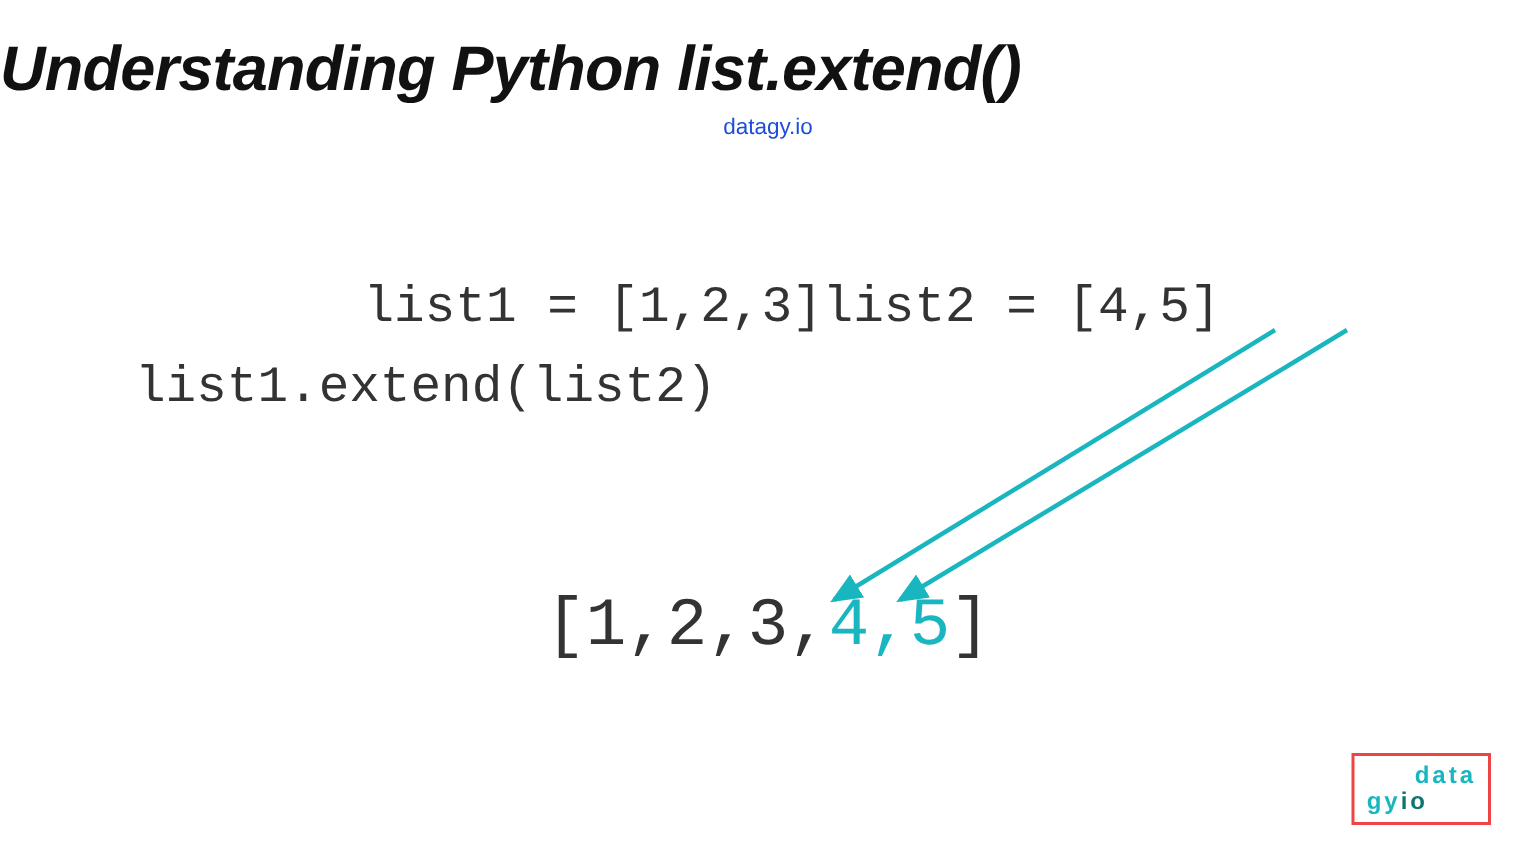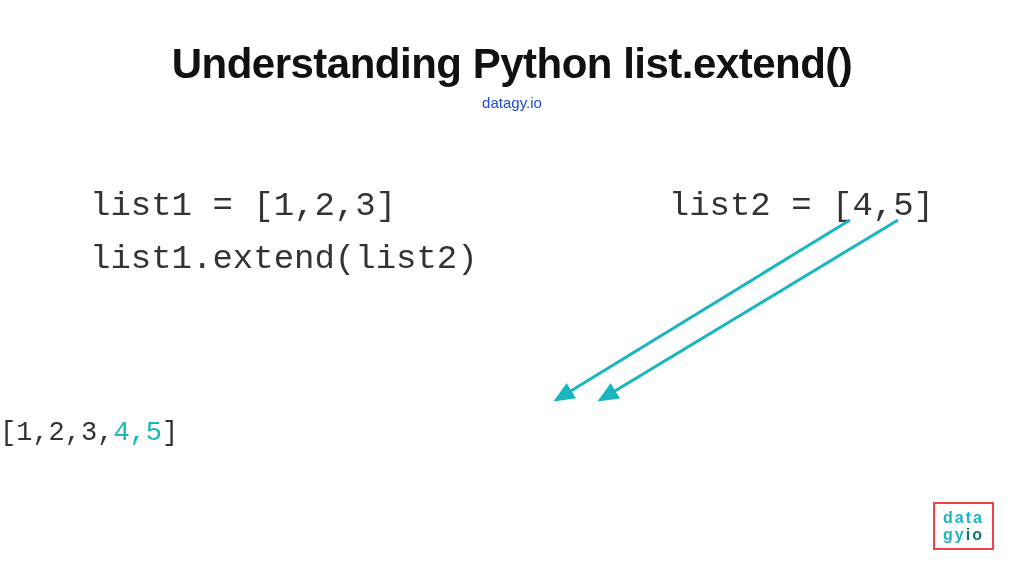--- a/index.html
+++ b/index.html
@@ -5,26 +5,27 @@
     * { margin: 0; padding: 0; box-sizing: border-box; }
     body {
       width: 1024px;
       height: 576px;
       background: #ffffff;
       font-family: Arial, Helvetica, sans-serif;
       position: relative;
       overflow: hidden;
     }
     .title {
-      text-align: center;
+      text-align: left;
       font-size: 42px;
       font-weight: 900;
       color: #111;
-      margin-top: 40px;
+      margin-top: 22px;
       letter-spacing: -0.5px;
+      font-style: italic;
     }
     .subtitle {
       text-align: center;
       font-size: 15px;
       color: #1d4ed8;
       margin-top: 6px;
     }
     .code-area {
       position: absolute;
       top: 180px;
@@ -33,30 +34,31 @@
     }
     .code-line {
       font-family: "Courier New", Courier, monospace;
       font-size: 34px;
       color: #333;
       line-height: 1.55;
       white-space: pre;
     }
     .row1 {
       display: flex;
-      justify-content: space-between;
+      justify-content: center;
+      margin-left: 32px;
     }
     .result {
       position: absolute;
-      top: 418px;
+      top: 392px;
       left: 0;
       width: 100%;
-      text-align: left;
+      text-align: center;
       font-family: "Courier New", Courier, monospace;
-      font-size: 27px;
+      font-size: 45px;
       color: #333;
     }
     .accent { color: #19b6c0; }
     .arrows {
       position: absolute;
       top: 0;
       left: 0;
       width: 1024px;
       height: 576px;
       pointer-events: none;

